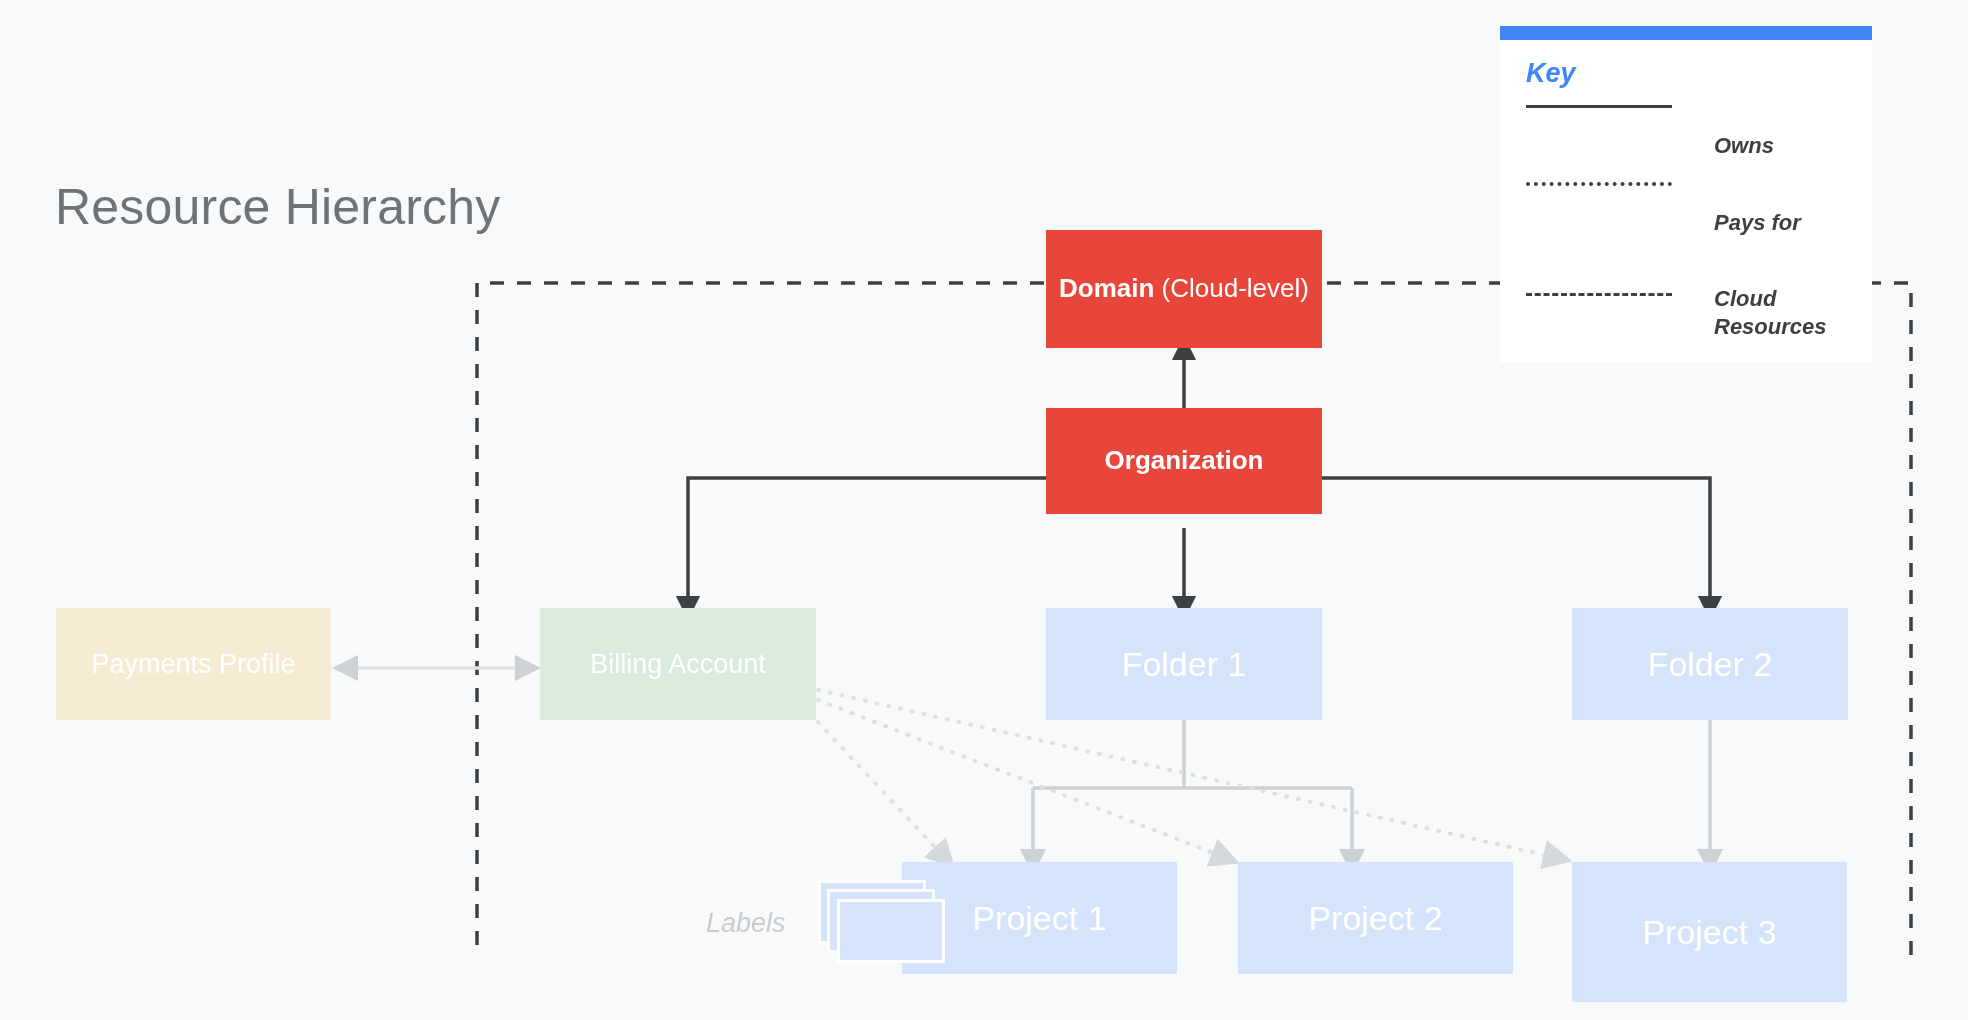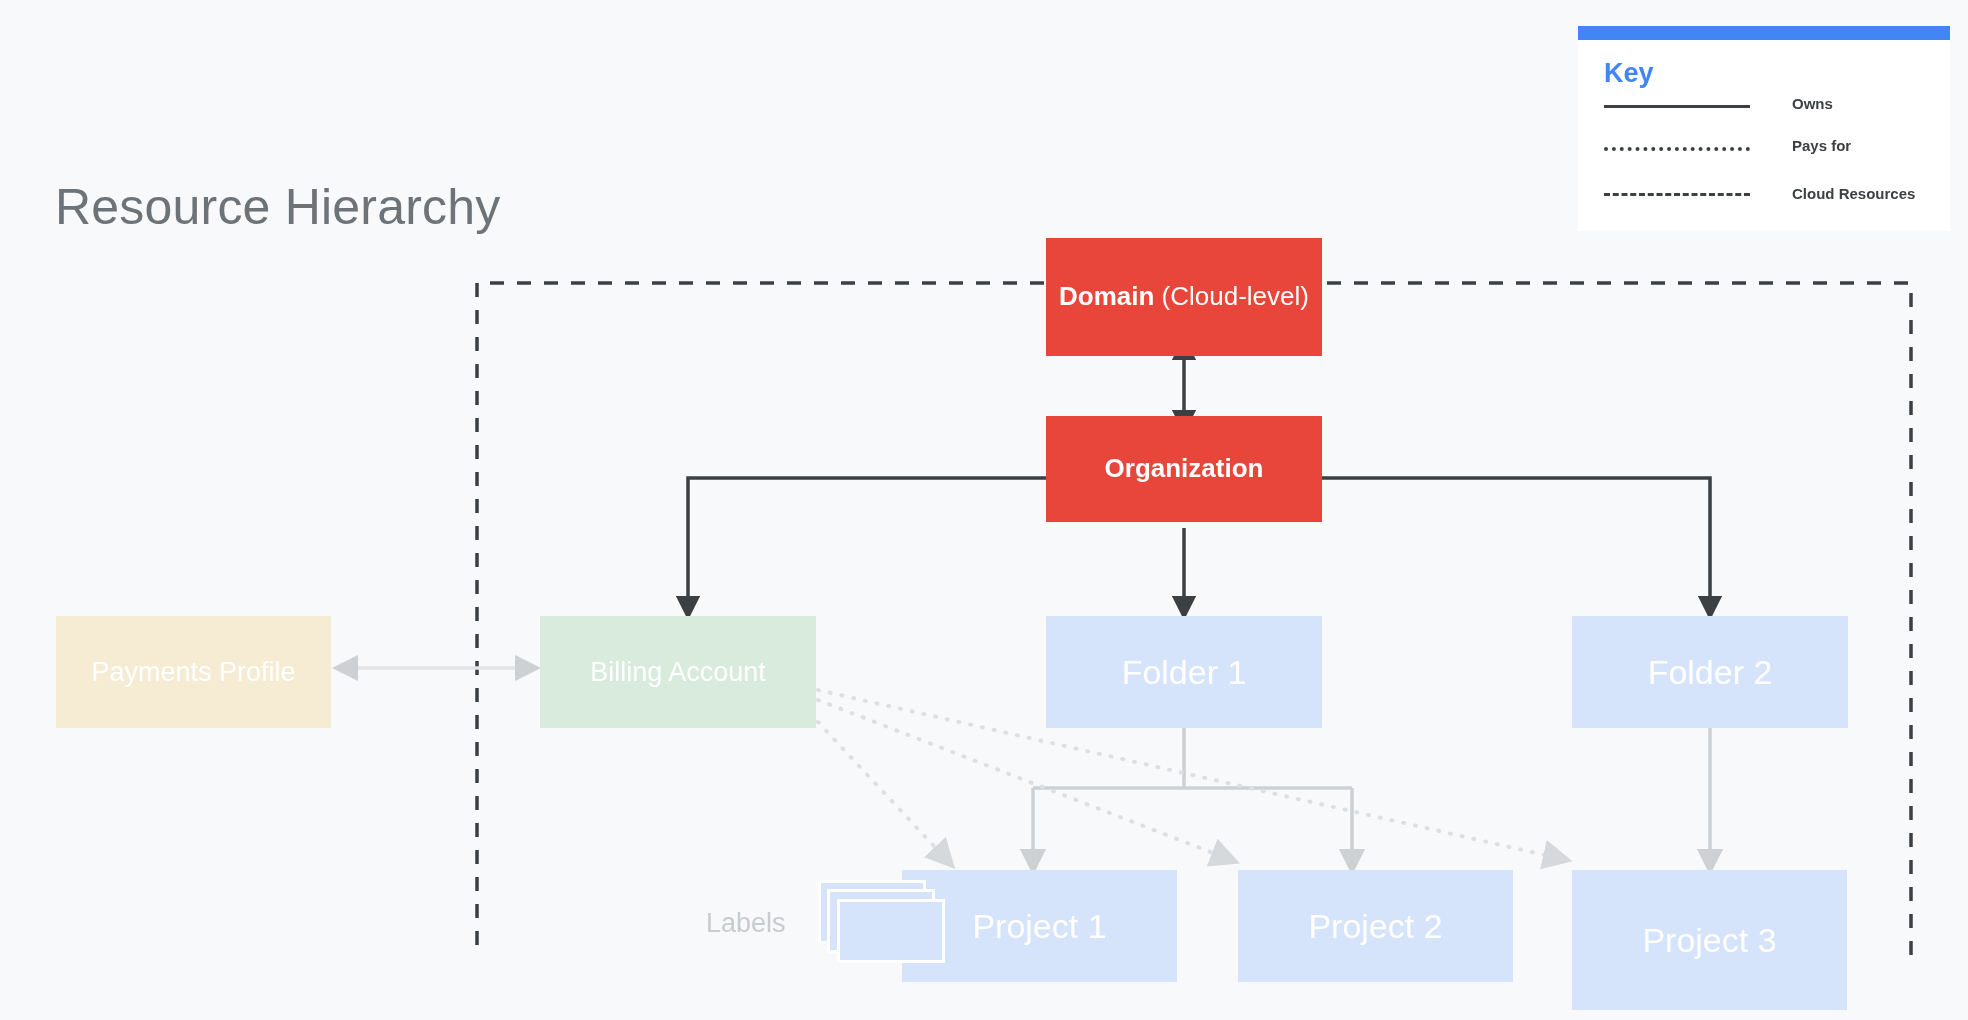--- a/index.html
+++ b/index.html
@@ -40,21 +40,20 @@
 
   
   .node {
     position: absolute;
     display: flex;
     align-items: center;
     justify-content: center;
     box-sizing: border-box;
     text-align: center;
     line-height: 1.2;
-    margin-top: 8px;
   }
   .node-label { pointer-events: none; }
 
   .node.red {
     background: #E8463A;
     color: #FFFFFF;
     font-size: 26px;
   }
   .node.red .strong { font-weight: 700; }
   .node.red .light  { font-weight: 400; }
@@ -79,20 +78,21 @@
   }
 
   
   .labels-text {
     position: absolute;
     left: 706px;
     top: 908px;
     font-size: 27px;
     color: #C9CCCE;
     white-space: nowrap;
+    font-style: italic;
   }
   .label-stack {
     position: absolute;
     left: 818px;
     top: 880px;
     width: 128px;
     height: 90px;
   }
   .label-card {
     position: absolute;
@@ -102,25 +102,26 @@
     border: 3px solid #FFFFFF;
     box-sizing: border-box;
   }
   .label-card.c1 { left: 0px;  top: 0px;  }
   .label-card.c2 { left: 9px;  top: 9px;  }
   .label-card.c3 { left: 19px; top: 19px; }
 
   
   .key-box {
     position: absolute;
-    left: 1578px;
+    left: 1500px;
     top: 26px;
     width: 372px;
     background: #FFFFFF;
     box-sizing: border-box;
+    font-style: italic;
   }
   .key-bar {
     height: 14px;
     background: #4285F4;
     width: 100%;
   }
   .key-body {
     padding: 18px 26px 16px 26px;
   }
   .key-title {
@@ -147,25 +148,26 @@
     position: absolute;
     left: 0;
     top: 10px;
     width: 146px;
     height: 0;
   }
   .rule.solid  { border-top: 3px solid #3C4043; }
   .rule.dotted { border-top: 4px dotted #3C4043; }
   .rule.dashed { border-top: 3px dashed #3C4043; }
   .key-label {
-    font-size: 15px;
+    font-size: 22px;
     font-weight: 700;
     color: #3C4043;
     line-height: 1.25;
     max-width: 130px;
+    margin-top: 37px;
   }
 </style>
 </head>
 <body>
 
 <div id="canvas">
 
   <div class="page-title">Resource Hierarchy</div>
 
   <svg id="edges" viewBox="0 0 1968 1020" width="1968" height="1020" xmlns="http://www.w3.org/2000/svg">

